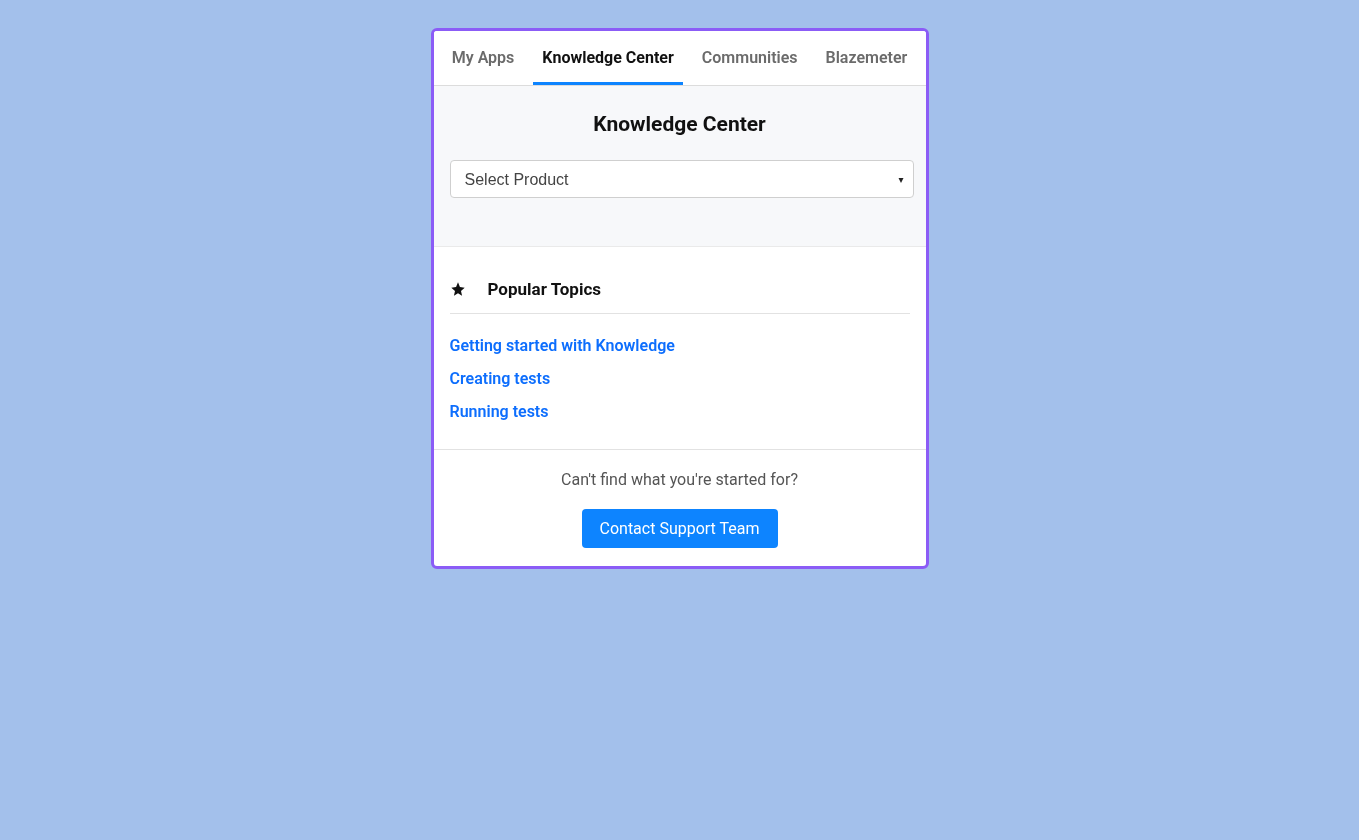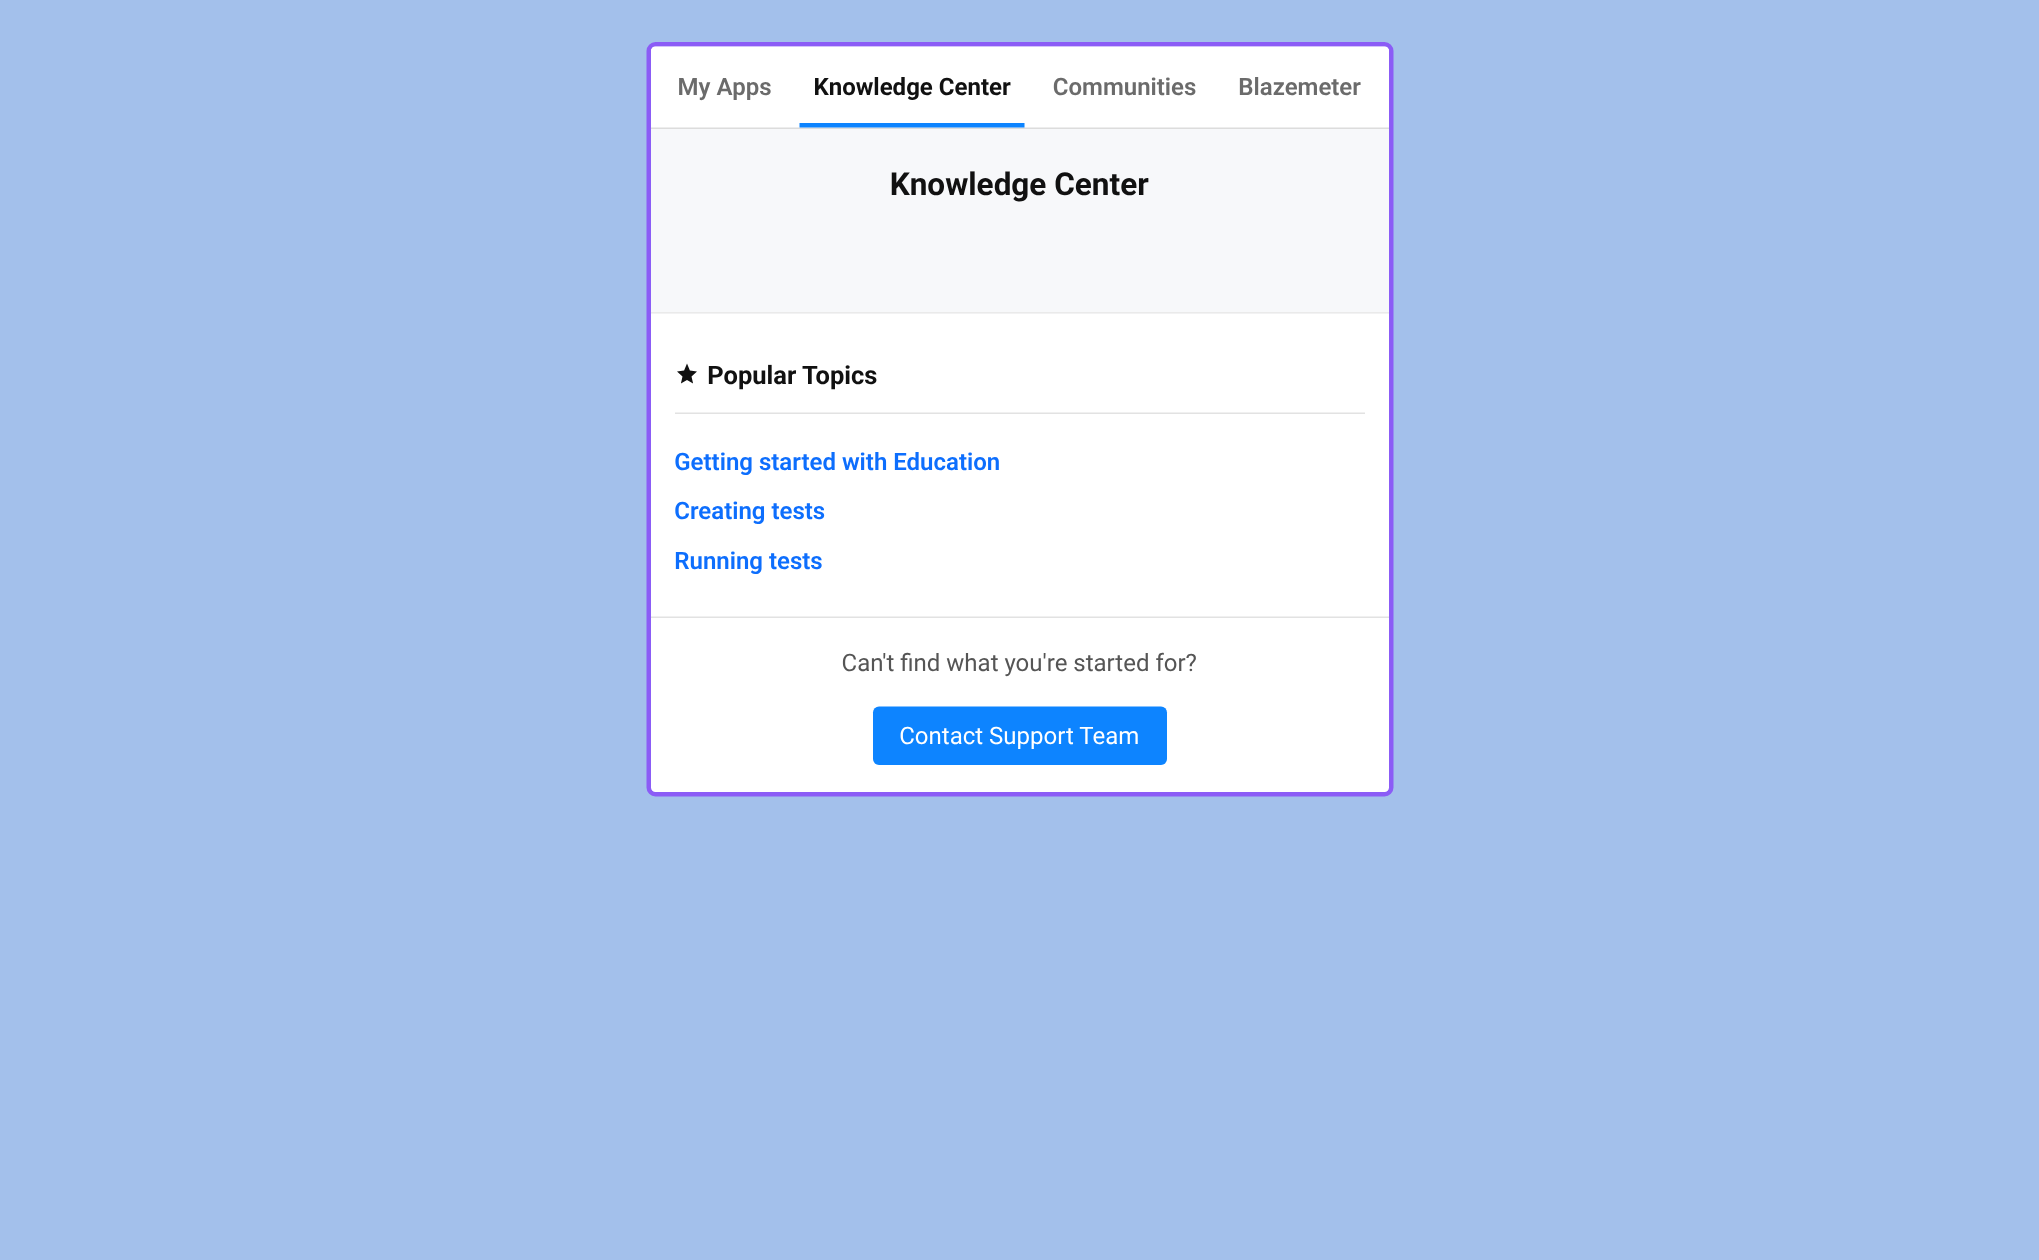--- a/index.html
+++ b/index.html
@@ -80,21 +80,22 @@
       transform: translateY(-50%);
       font-size: 10px;
       color: #222;
       pointer-events: none;
     }
     .topics-section {
       padding: 32px 16px 28px 16px;
     }
     .topics-header {
       display: flex;
-      gap: 6px;
+      align-items: center;
+      gap: 22px;
       font-size: 17px;
       font-weight: 700;
       color: #111;
       padding-bottom: 14px;
       border-bottom: 1px solid #e2e2e2;
       margin-bottom: 22px;
     }
     .star-icon svg {
       width: 16px;
       height: 16px;
@@ -141,32 +142,38 @@
 
   <div class="tabs">
     <div class="tab">My Apps</div>
     <div class="tab active">Knowledge Center</div>
     <div class="tab">Communities</div>
     <div class="tab">Blazemeter</div>
   </div>
 
   <div class="header-section">
     <h1 class="page-title">Knowledge Center</h1>
+    <div class="select-wrap">
+      <select class="product-select">
+        <option>Select Product</option>
+      </select>
+      <span class="select-caret">▾</span>
+    </div>
   </div>
 
   <div class="topics-section">
     <div class="topics-header">
       <span class="star-icon">
         <svg viewBox="0 0 24 24" fill="#111">
             <path d="M12 2l2.9 6.9L22 10l-5.5 5 1.6 7L12 18.5 5.9 22l1.6-7L2 10l7.1-1.1L12 2z"></path>
           </svg>
       </span>
       <span>Popular Topics</span>
     </div>
-    <a class="topic-link">Getting started with Education</a>
+    <a class="topic-link">Getting started with Knowledge</a>
     <a class="topic-link">Creating tests</a>
     <a class="topic-link">Running tests</a>
   </div>
 
   <div class="footer-section">
     <div class="footer-text">Can't find what you're started for?</div>
     <button class="contact-btn">Contact Support Team</button>
   </div>
 
 </div>

